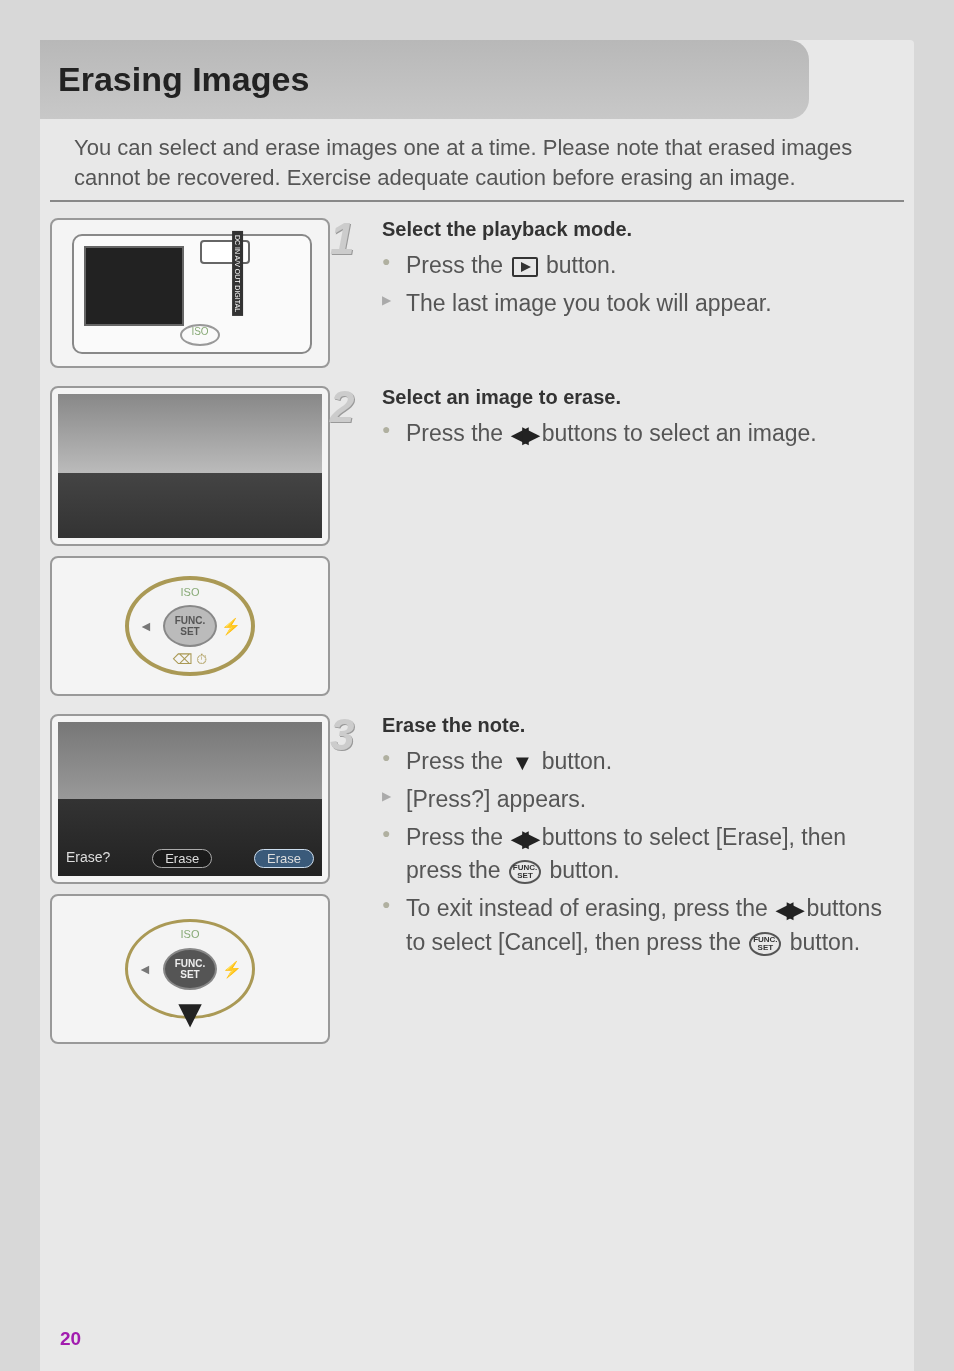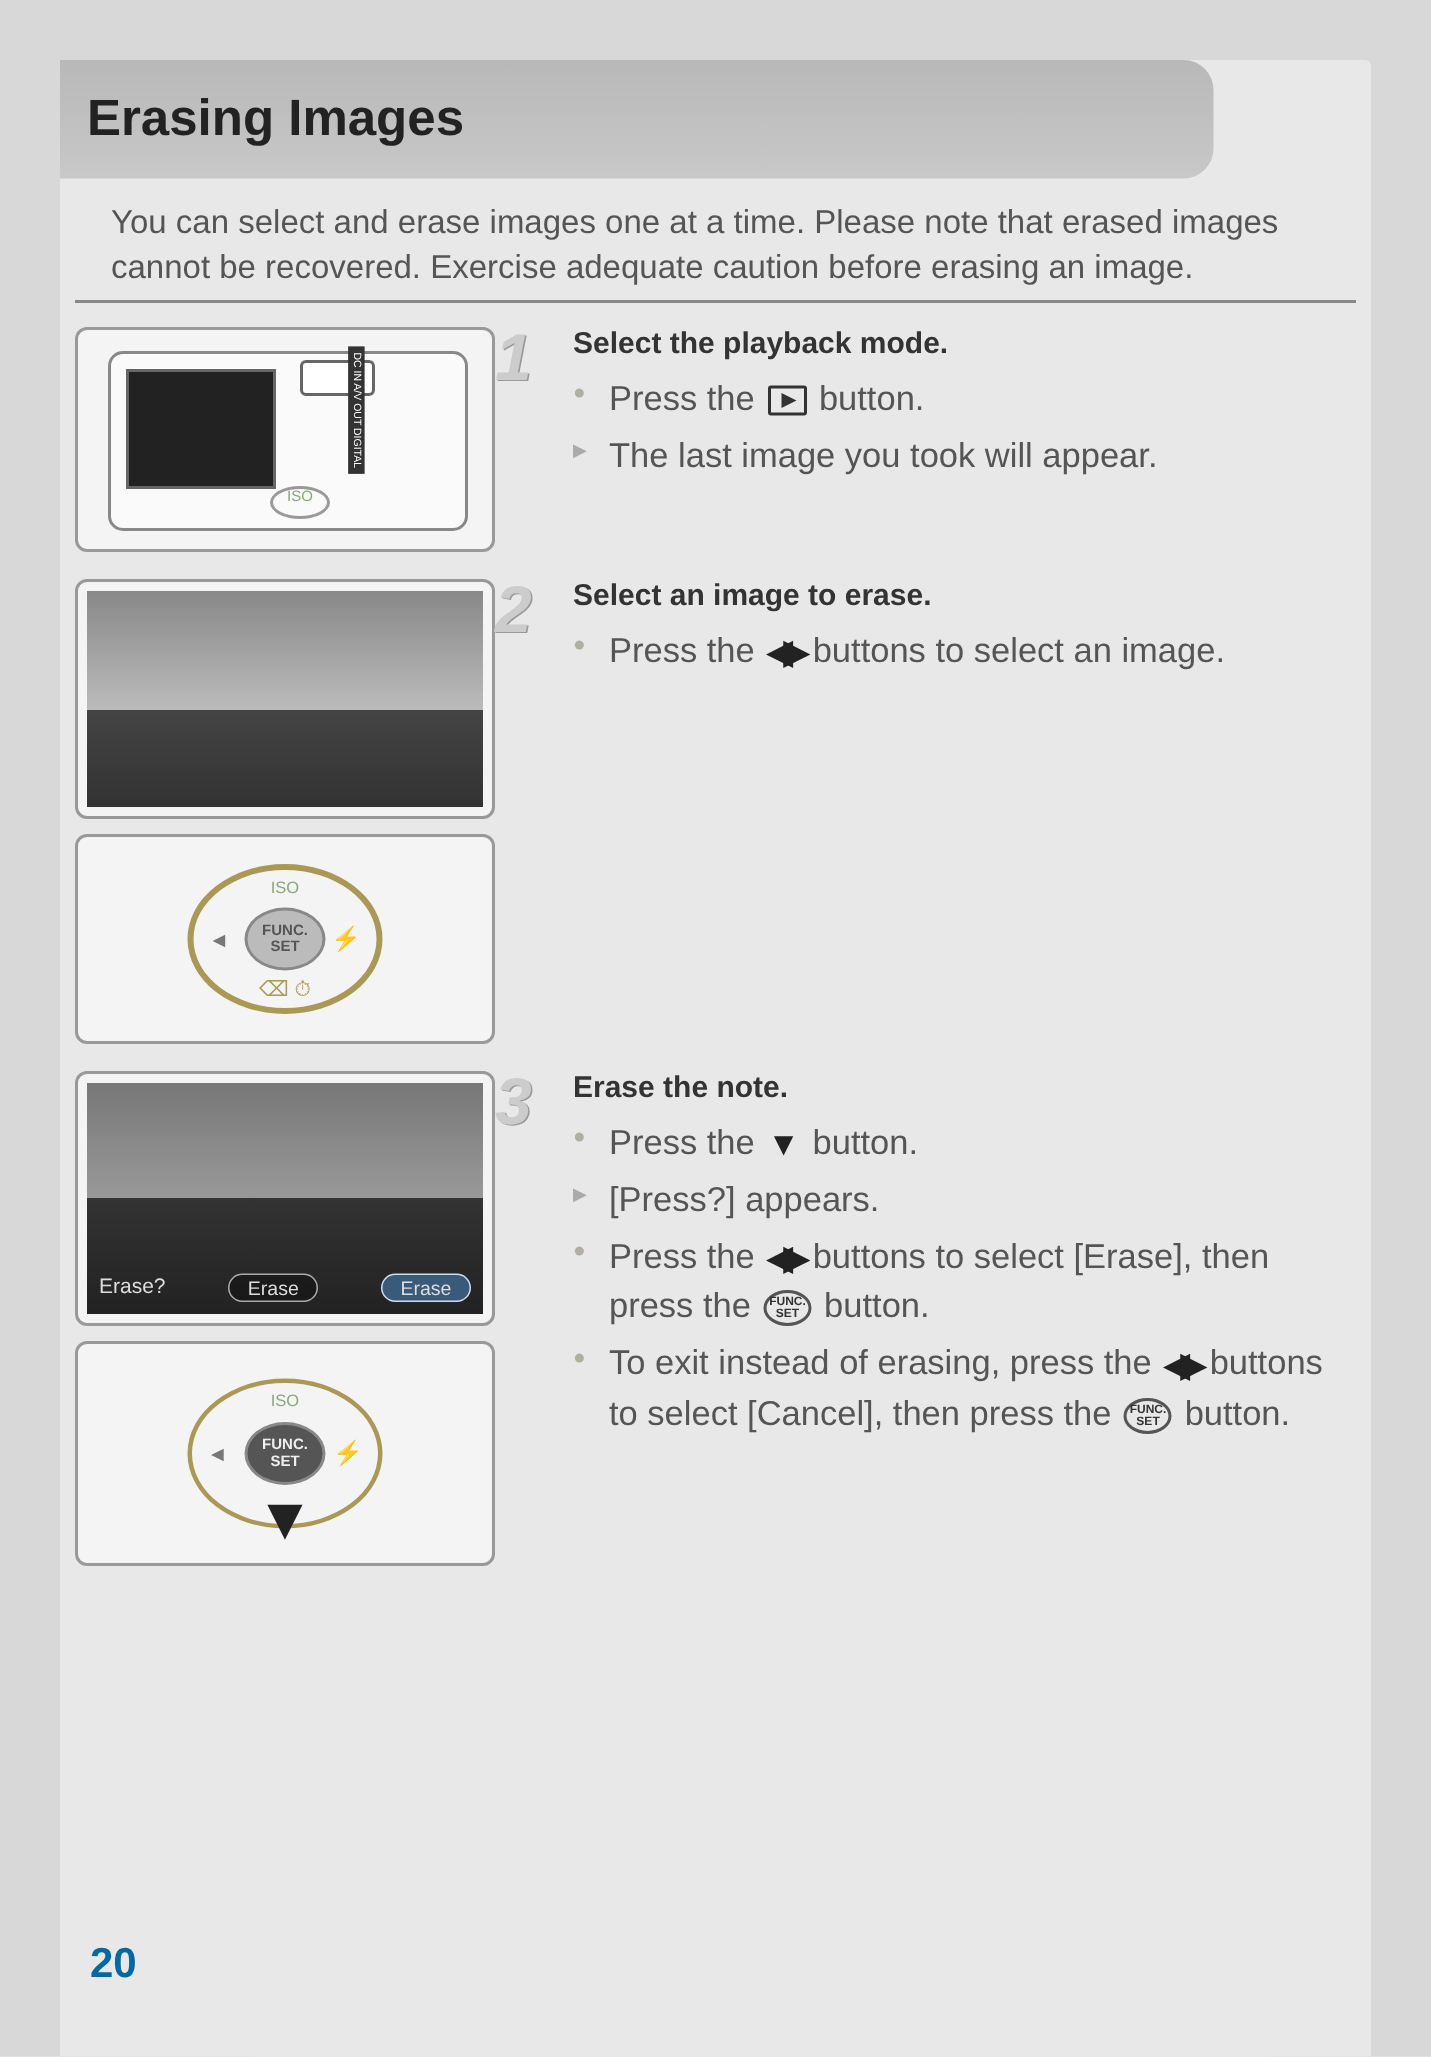--- a/index.html
+++ b/index.html
@@ -259,24 +259,24 @@
       display: flex; align-items: center; justify-content: center;
     }
     .dial2 .big-down {
       position: absolute;
       bottom: -20px;
       font-size: 40px;
       color: #222;
     }
     .page-num {
       position: absolute;
-      bottom: 46px;
+      bottom: 21px;
       left: 60px;
-      font-size: 28px;
-      color: #0369a1;
+      font-size: 19px;
+      color: #a21caf;
       font-weight: bold;
     }
   </style>
 </head>
 <body>
 
 <div class="page">
 
   <div class="header-bar">
     <h1>Erasing Images</h1>

